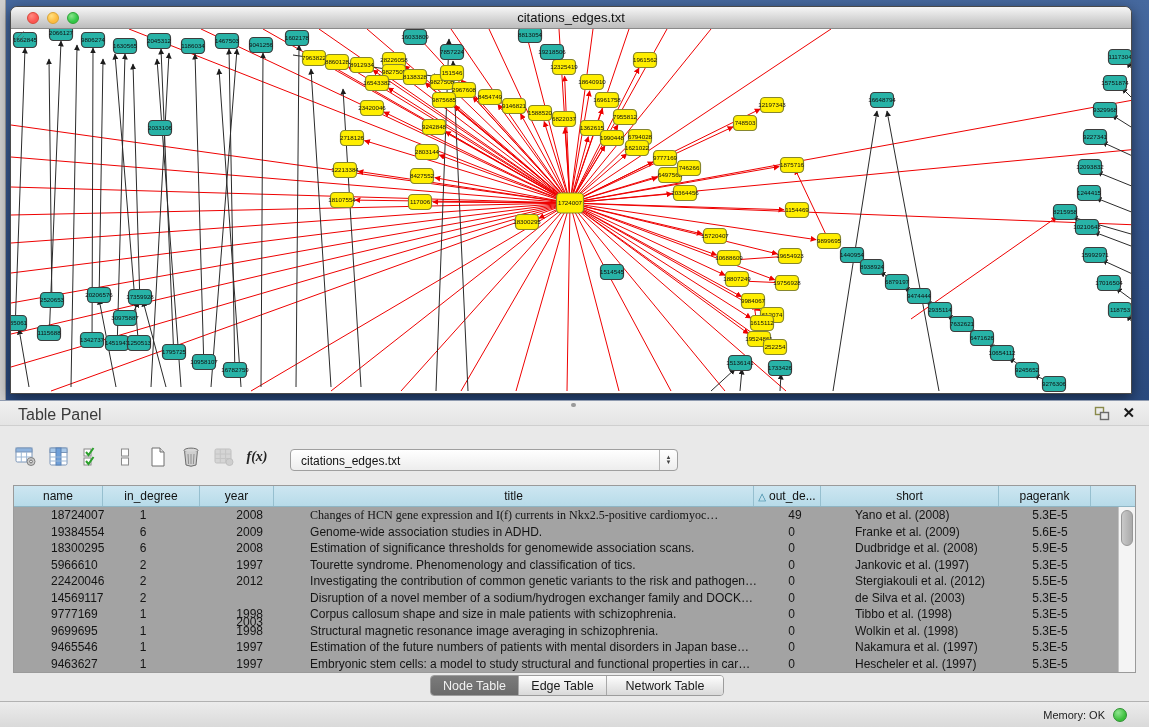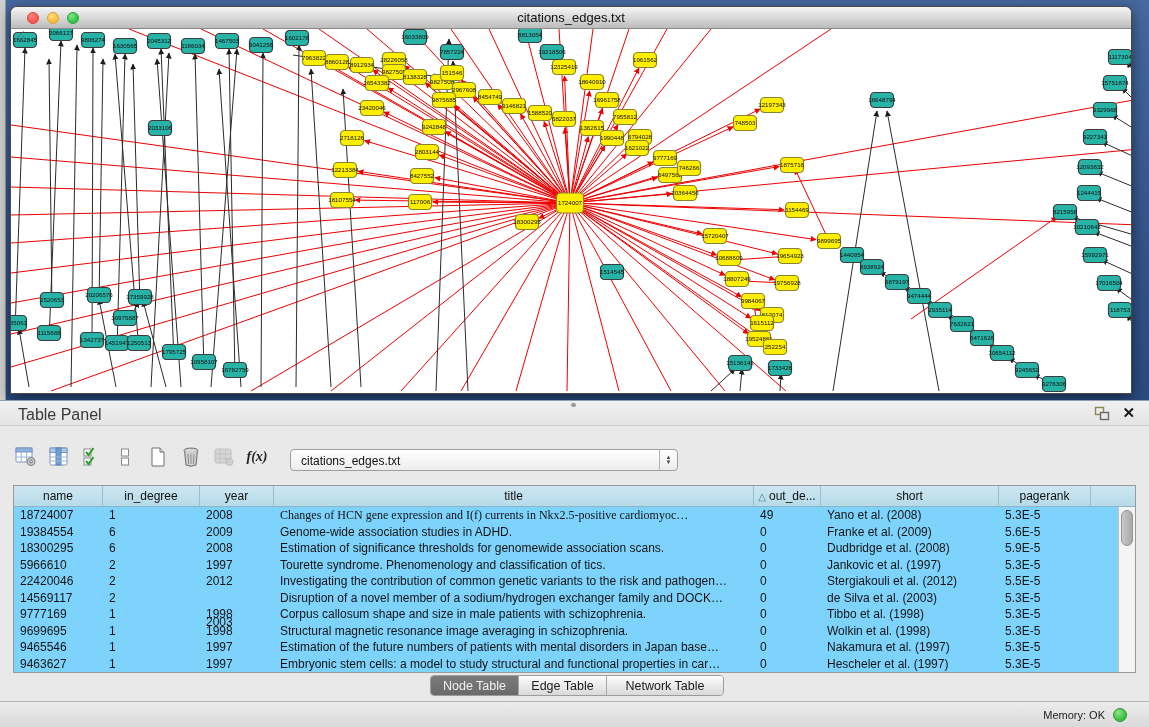--- a/index.html
+++ b/index.html
@@ -40,27 +40,27 @@
   .tbtn { width:24px; height:24px; display:flex; align-items:center; justify-content:center; }
   .fx { font-family:"Liberation Serif",serif; font-style:italic; font-weight:bold; font-size:14px; color:#222; }
   .combo { position:absolute; left:290px; top:48px; width:388px; height:22px; background:linear-gradient(#ffffff,#ededed);
            border:1px solid #9f9f9f; border-radius:4px; font-size:12px; color:#111; }
   .combo-text { position:absolute; left:10px; top:4px; }
   .combo-arrows { position:absolute; right:0; top:0; width:18px; height:100%;
                   border-left:1px solid #b5b5b5; display:flex; flex-direction:column;
                   align-items:center; justify-content:center; font-size:6px; color:#444; line-height:5px; }
 
   .tbl-wrap { position:absolute; left:13px; top:84px; width:1123px; height:188px;
-              background:#7dd3fc; border:1px solid #9a9a9a; overflow:hidden; }
+              background:#a3a3a3; border:1px solid #9a9a9a; overflow:hidden; }
   .tbl-head { display:flex; height:21px; background:linear-gradient(#cde6f1,#b7dbe9);
               border-bottom:1px solid #8fb5c4; font-size:12px; color:#111; }
   .th { display:flex; align-items:center; justify-content:center; border-right:1px solid #96bfcf;
         overflow:hidden; white-space:nowrap; }
   .sort-tri { color:#2e7f9e; font-size:10px; margin-right:3px; }
-  .tbl-body { position:absolute; left:0; top:21px; right:17px; bottom:0; overflow:hidden; }
+  .tbl-body { position:absolute; left:0; top:21px; right:17px; bottom:0; overflow:hidden;padding-left:31px; }
   .tr { display:flex; height:16.5px; font-size:12px; color:#141414; align-items:center; }
   .td { padding-left:6px; overflow:hidden; white-space:nowrap; }
   .vscroll { position:absolute; right:0; top:21px; bottom:0; width:17px; background:#f4f4f4;
              border-left:1px solid #c3c3c3; }
   .vthumb { position:absolute; left:2px; top:3px; width:12px; height:36px; border-radius:6px;
             background:linear-gradient(90deg,#c9c9c9,#a9a9a9); border:1px solid #969696; }
 
   .seg { position:absolute; left:430px; top:274px; height:21px; display:flex;
          border:1px solid #9c9c9c; border-radius:4px; overflow:hidden; font-size:12.5px; }
   .seg-btn { display:flex; align-items:center; justify-content:center;

